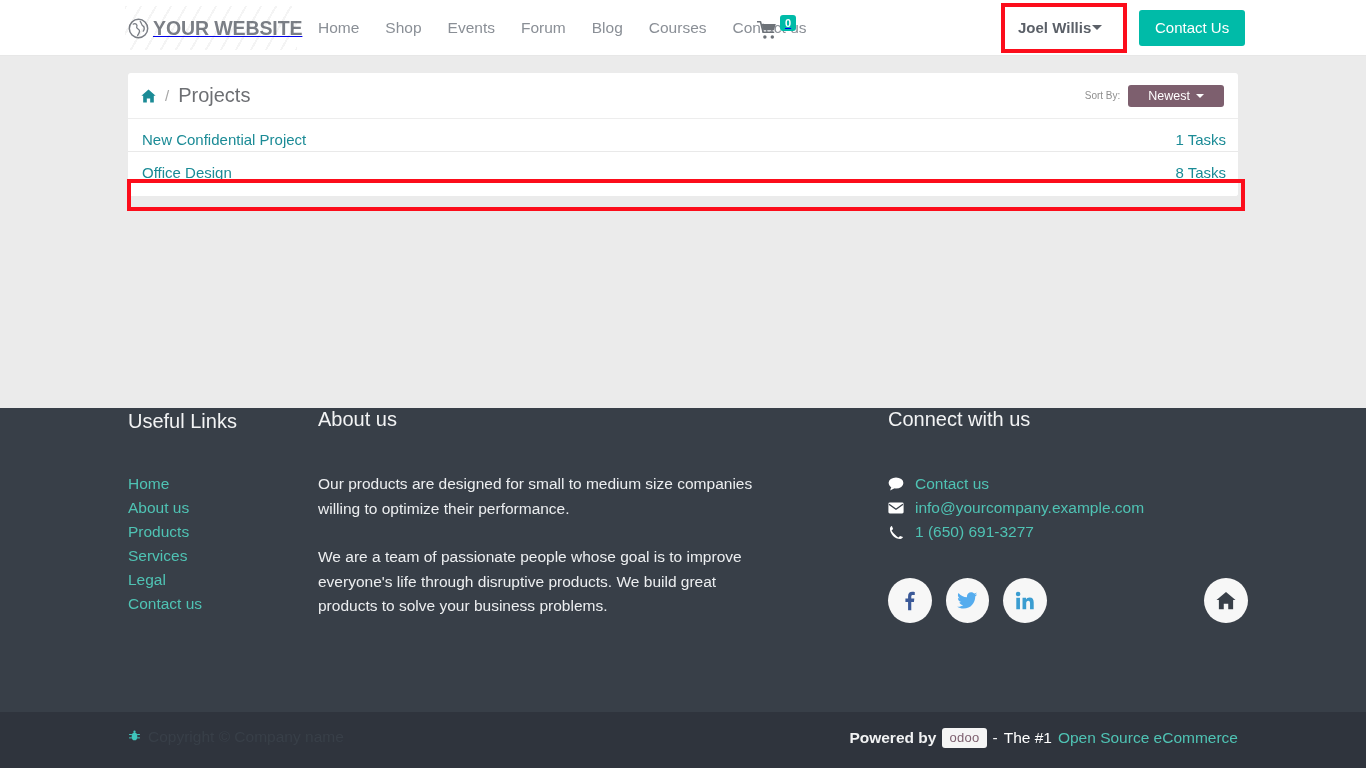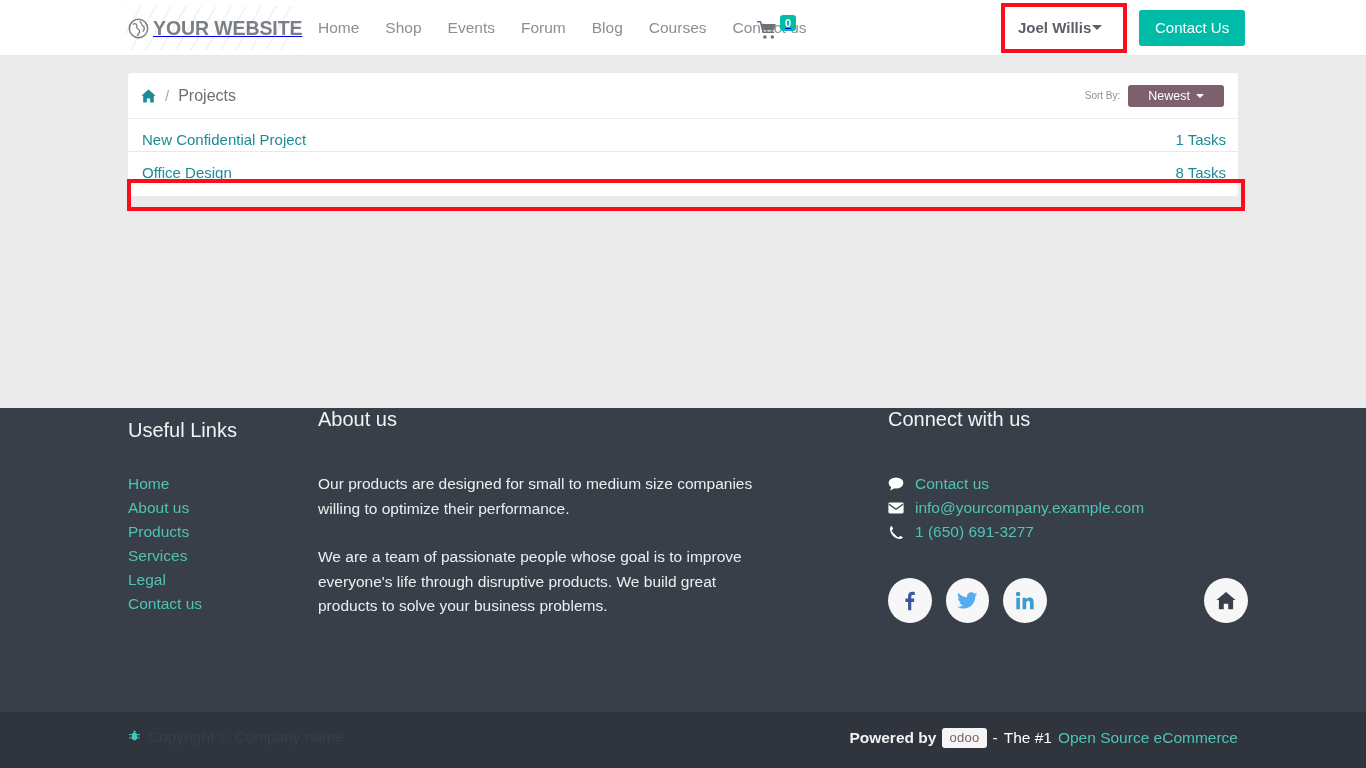--- a/index.html
+++ b/index.html
@@ -140,21 +140,21 @@
     border-radius: 3px 3px 0 0;
     height: 45px;
     display: flex;
     align-items: center;
     padding: 0 14px 0 13px;
     justify-content: space-between;
   }
   .crumbs { display: flex; align-items: center; gap: 9px; }
   .home-icon-small { width: 15px; height: 14px; display:block; }
   .crumb-sep { color: #a6a6a6; font-size: 15px; }
-  .crumb-text { color: #6d6f73; font-size: 16px; }
+  .crumb-text { color: #6d6f73; font-size: 20px; }
   .sort-wrap { display: flex; align-items: center; gap: 8px; }
   .sort-label { color: #8f8f8f; font-size: 10px; }
   .sort-btn {
     background: #7d5f6e;
     color: #fff;
     font-size: 12.5px;
     border: none;
     border-radius: 3px;
     padding: 4px 20px;
     display: flex;
@@ -348,21 +348,21 @@
       <div class="proj-pad"></div>
     </div>
 
   </div>
   <div class="redbox" id="redbox-row"></div>
 </div>
 
 <div class="footer">
   <div class="footer-inner">
 
-    <div class="f-title" style="left:0; top:11px;text-align:center;">Useful Links</div>
+    <div class="f-title" style="left:0; top:2px;text-align:center;">Useful Links</div>
     <div class="f-col-links">
       <a href="#">Home</a>
       <a href="#">About us</a>
       <a href="#">Products</a>
       <a href="#">Services</a>
       <a href="#">Legal</a>
       <a href="#">Contact us</a>
     </div>
 
     <div class="f-title" style="left:190px; top:0;">About us</div>

